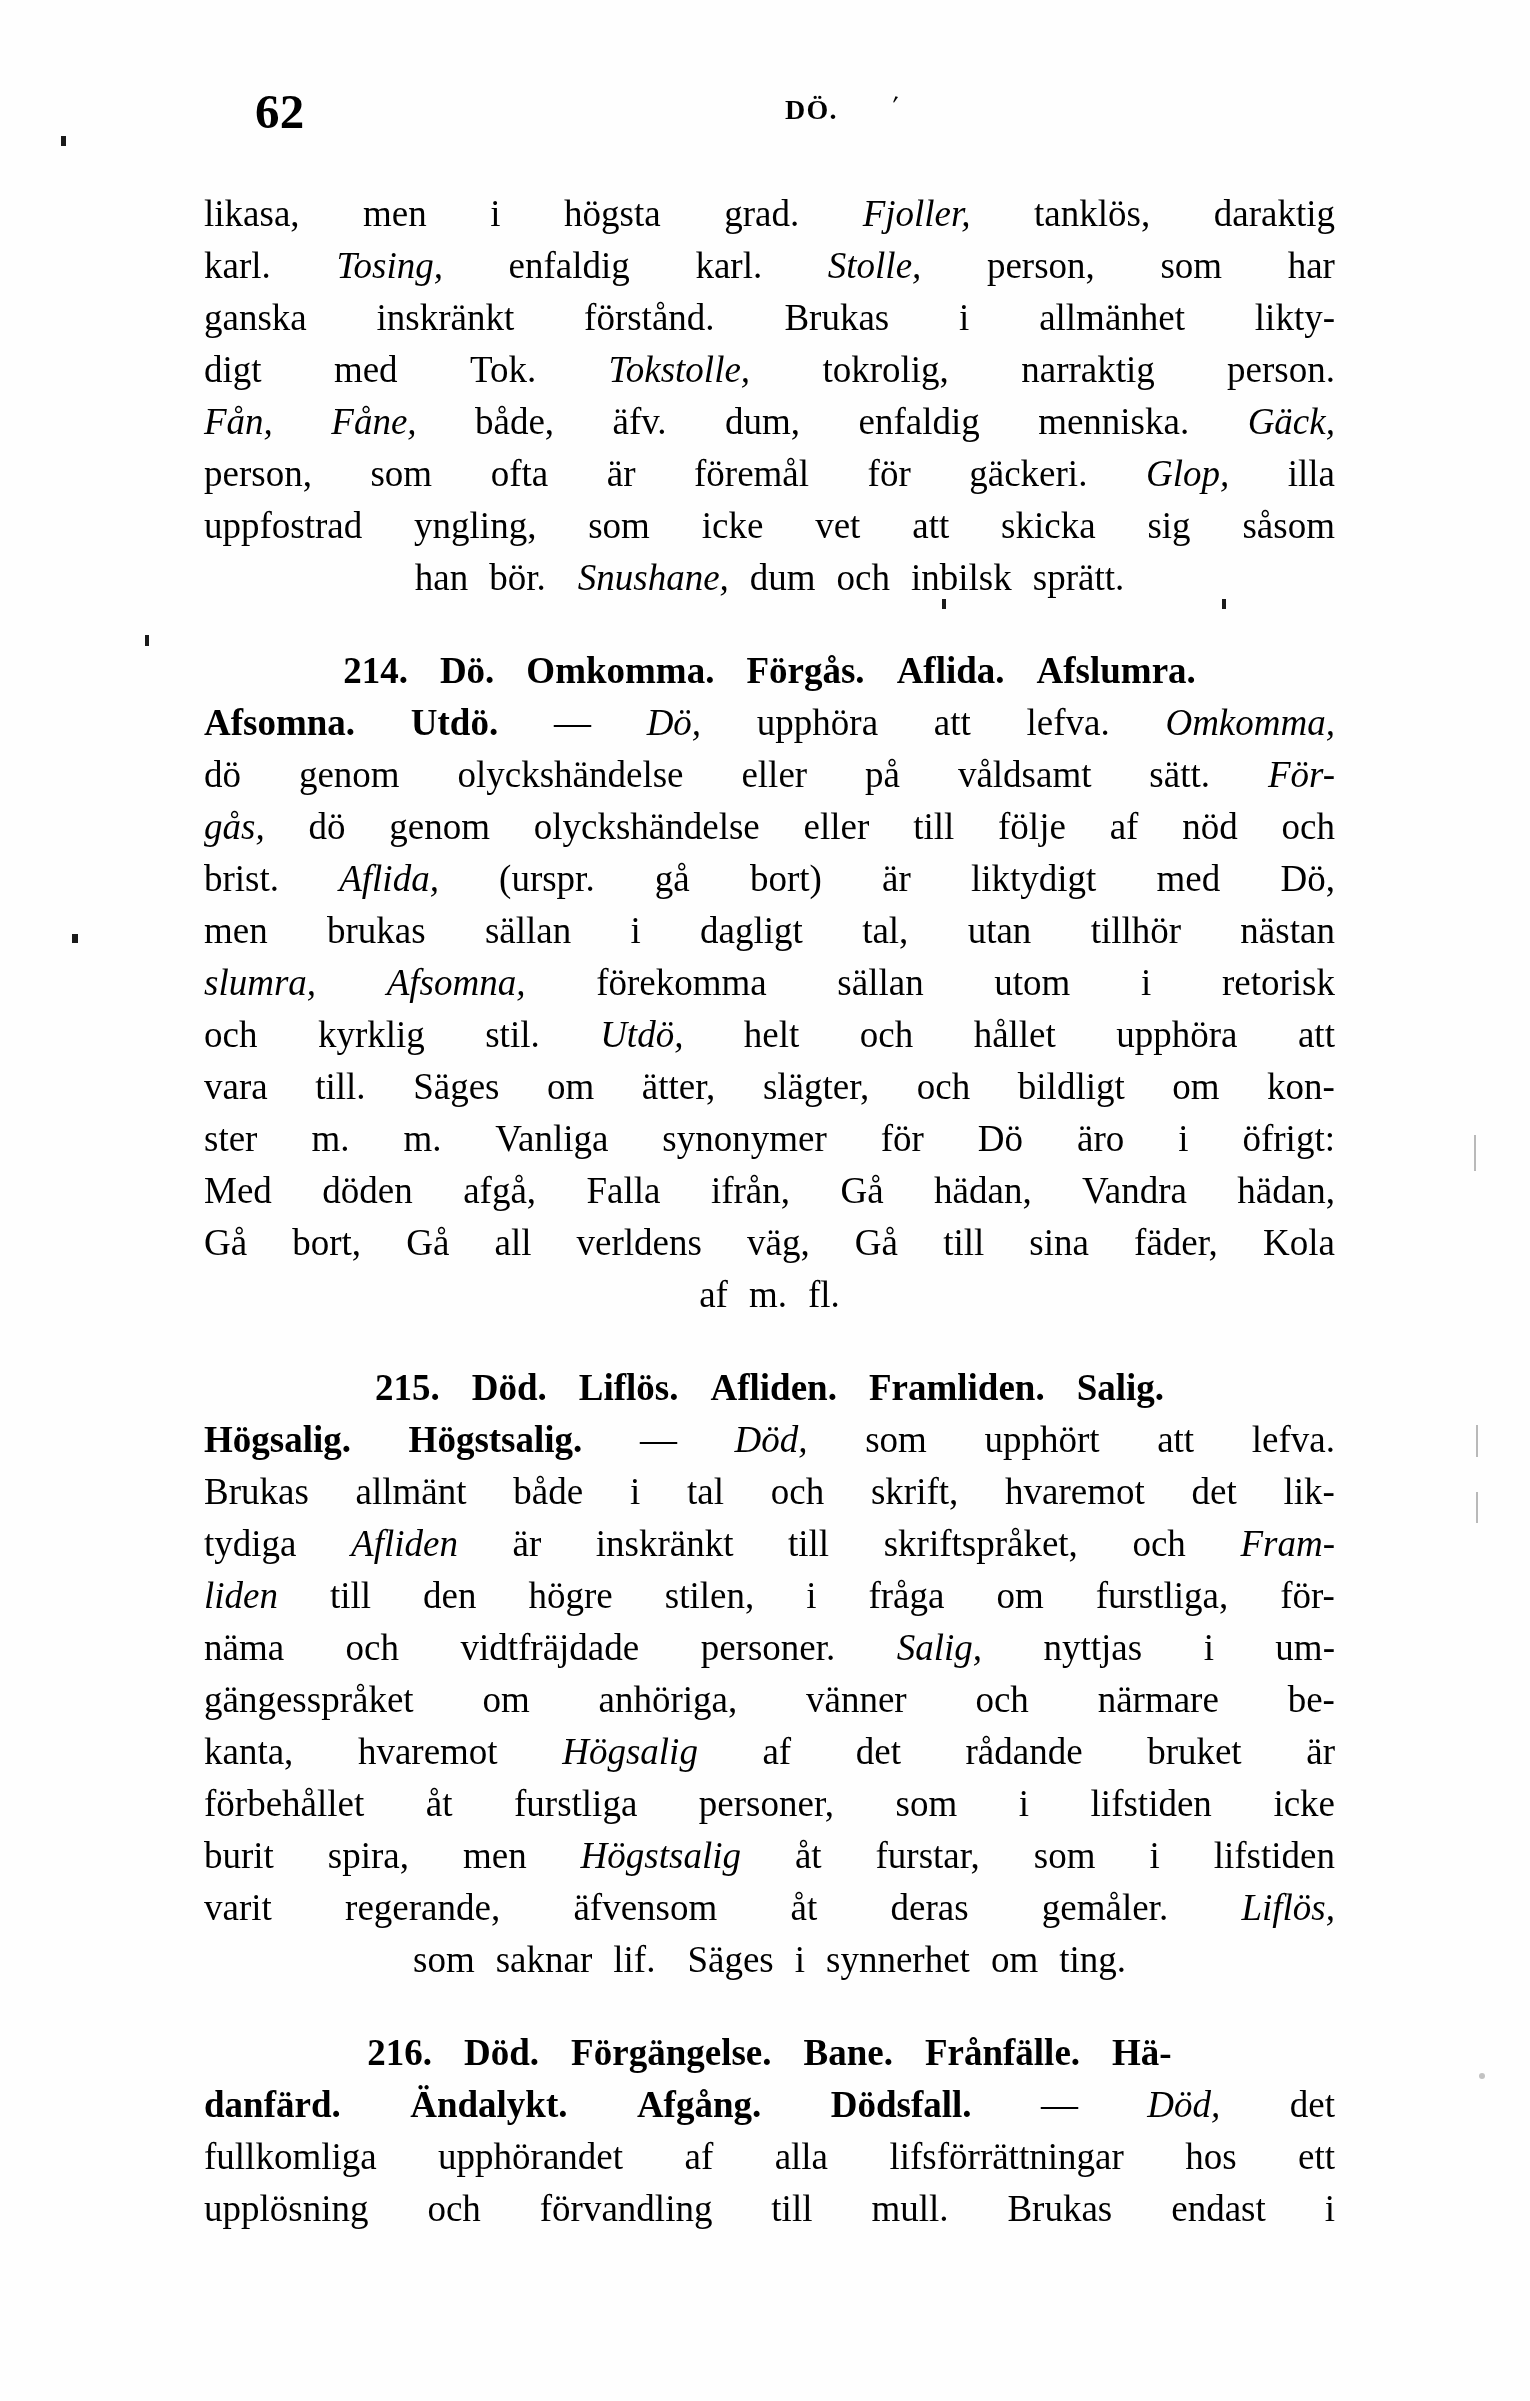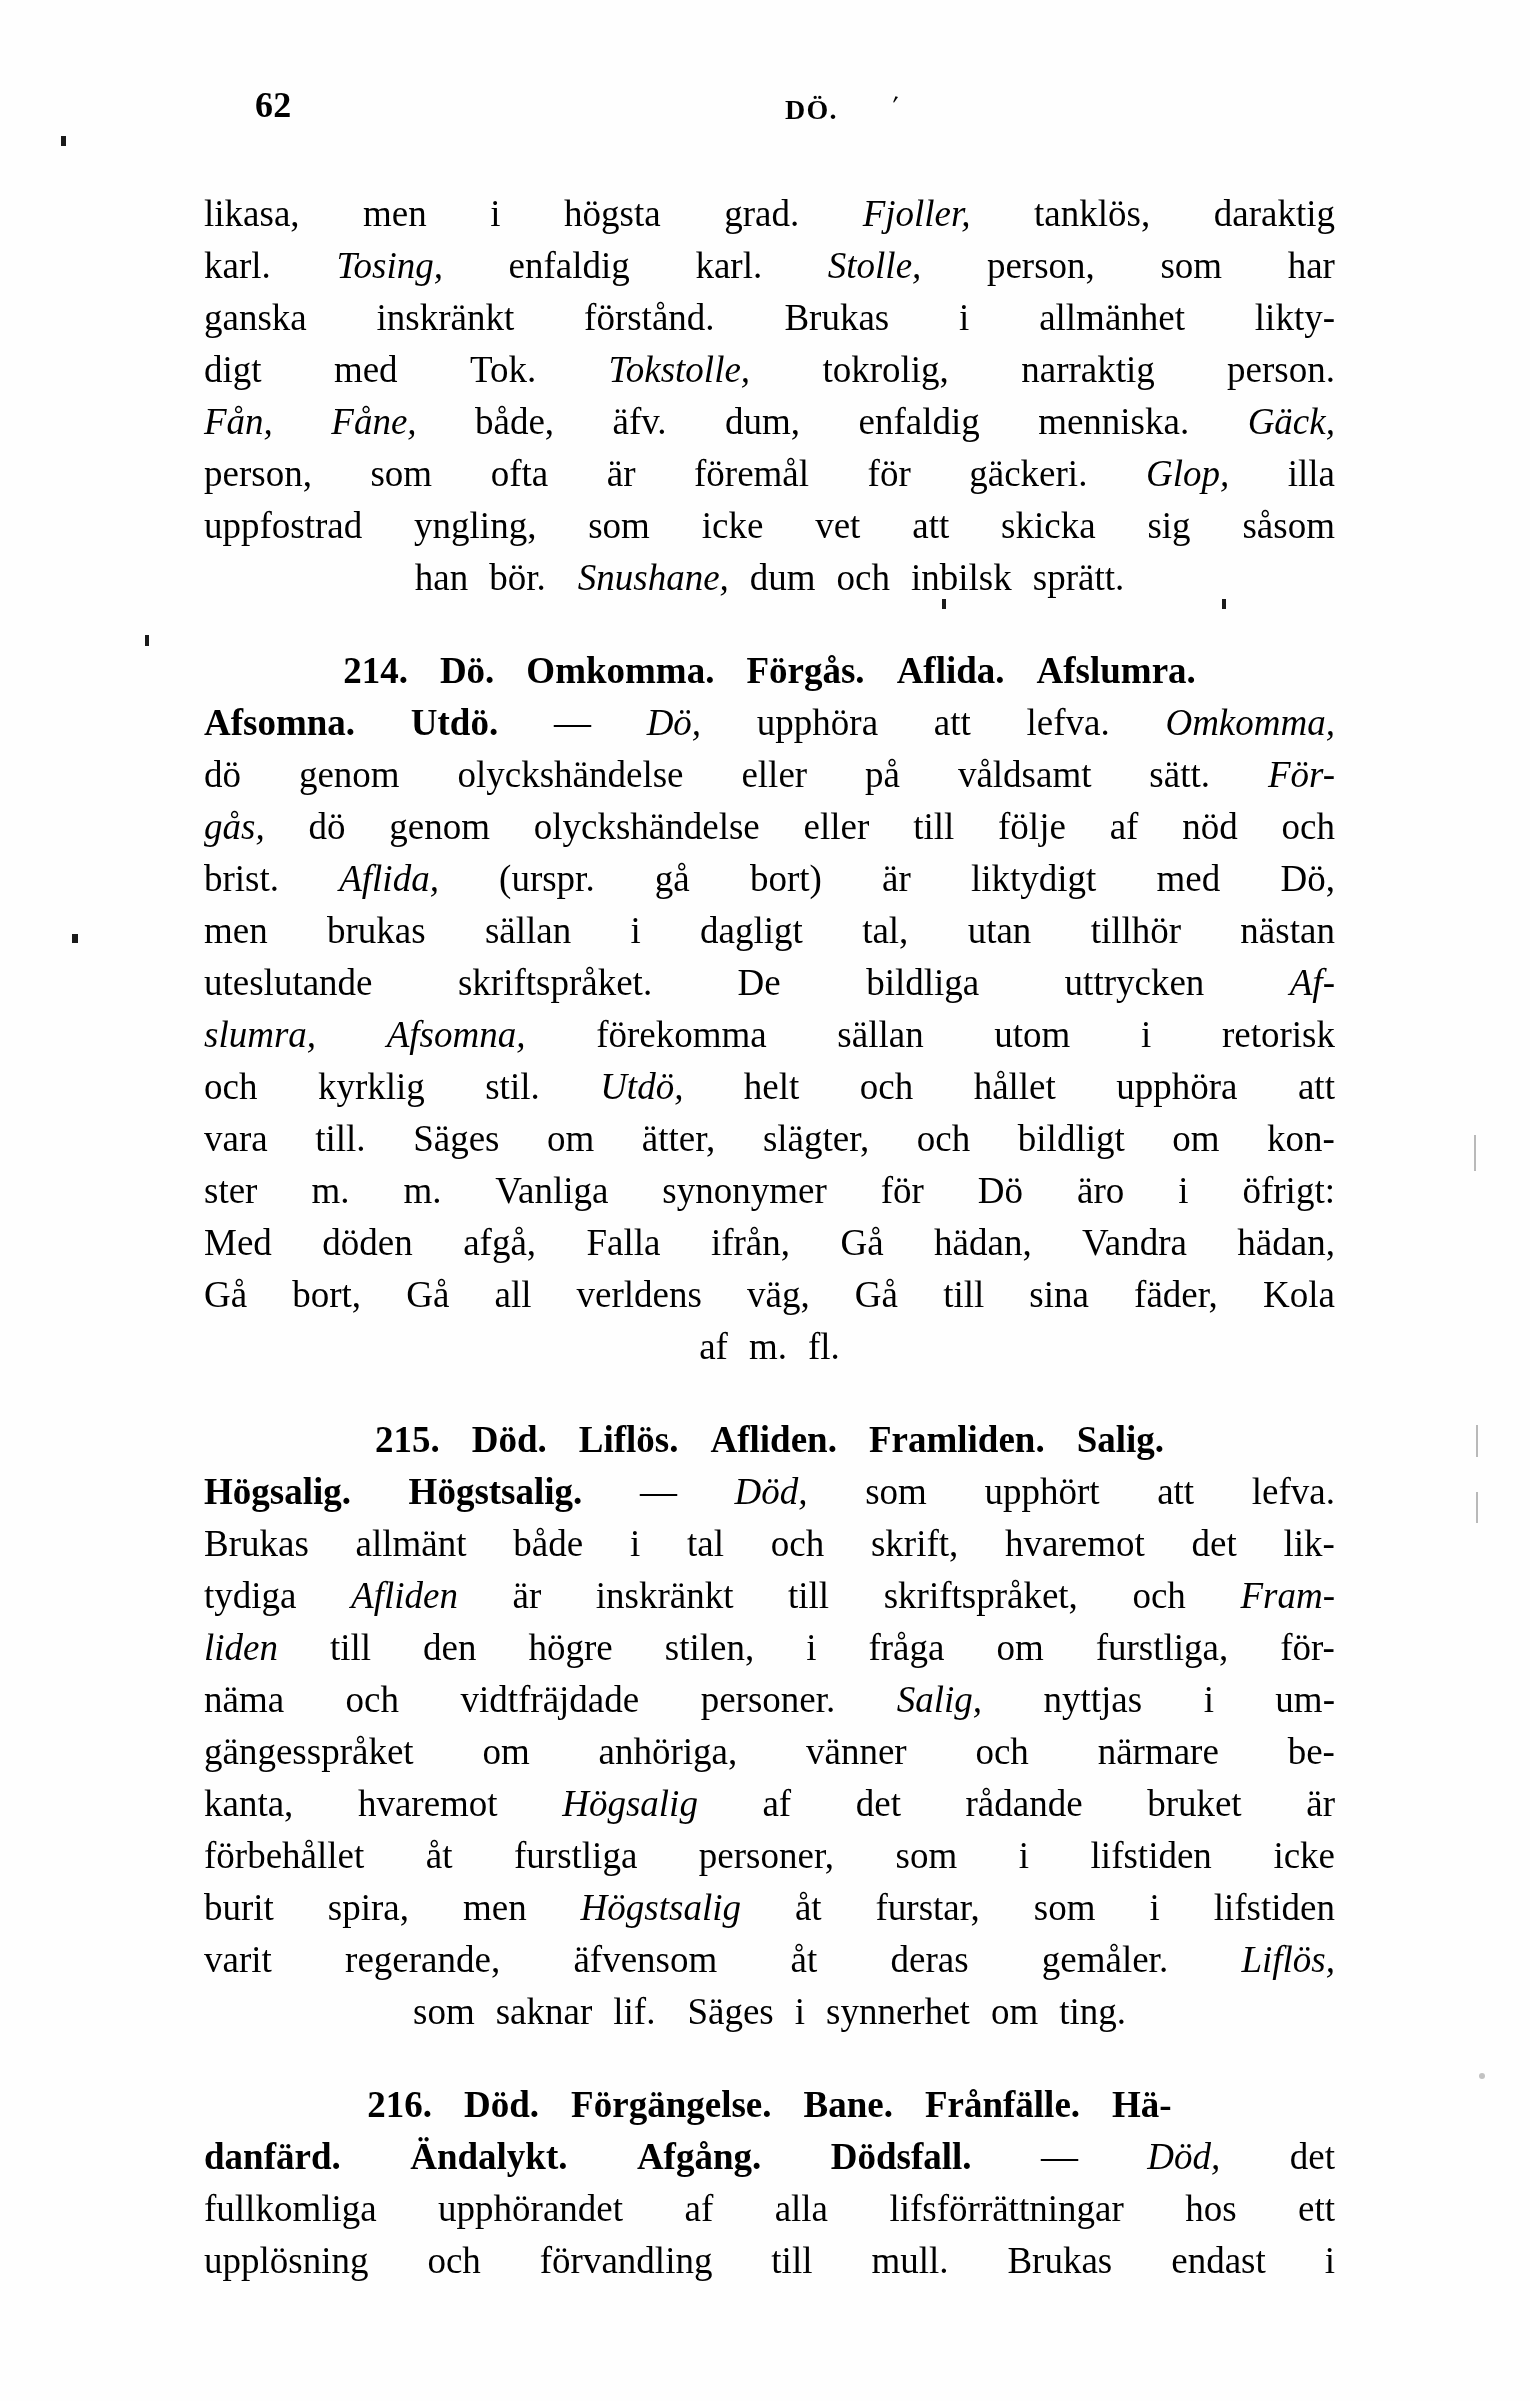--- a/index.html
+++ b/index.html
@@ -28,21 +28,21 @@
     position: absolute;
     top: 87px;
     left: 0;
     width: 1531px;
     height: 68px;
   }
   .folio {
     position: absolute;
     left: 255px;
     top: 0;
-    font-size: 36px;
+    font-size: 49px;
     font-weight: bold;
     letter-spacing: 0.3px;
     line-height: 1;
   }
   .runhead {
     position: absolute;
     left: 785px;
     top: 8.6px;
     font-size: 28px;
     font-weight: bold;
@@ -129,21 +129,20 @@
       <div class="line just"><span class="w it">Fån,</span><span class="w it">Fåne,</span><span class="w ">både,</span><span class="w ">äfv.</span><span class="w ">dum,</span><span class="w ">enfaldig</span><span class="w ">menniska.</span><span class="w it">Gäck,</span></div>
       <div class="line just"><span class="w ">person,</span><span class="w ">som</span><span class="w ">ofta</span><span class="w ">är</span><span class="w ">föremål</span><span class="w ">för</span><span class="w ">gäckeri.</span><span class="w it">Glop,</span><span class="w ">illa</span></div>
       <div class="line just"><span class="w ">uppfostrad</span><span class="w ">yngling,</span><span class="w ">som</span><span class="w ">icke</span><span class="w ">vet</span><span class="w ">att</span><span class="w ">skicka</span><span class="w ">sig</span><span class="w ">såsom</span></div>
       <div class="line left"><span class="w ">han</span><span class="sp g-m">&nbsp;</span><span class="w ">bör.</span><span class="sp g-l">&nbsp;</span><span class="w it">Snushane,</span><span class="sp g-m">&nbsp;</span><span class="w ">dum</span><span class="sp g-m">&nbsp;</span><span class="w ">och</span><span class="sp g-m">&nbsp;</span><span class="w ">inbilsk</span><span class="sp g-m">&nbsp;</span><span class="w ">sprätt.</span></div>
       <div class="line center"><span class="w bd">214.</span><span class="sp g-l">&nbsp;</span><span class="w bd">Dö.</span><span class="sp g-l">&nbsp;</span><span class="w bd">Omkomma.</span><span class="sp g-l">&nbsp;</span><span class="w bd">Förgås.</span><span class="sp g-l">&nbsp;</span><span class="w bd">Aflida.</span><span class="sp g-l">&nbsp;</span><span class="w bd">Afslumra.</span></div>
       <div class="line just"><span class="w bd">Afsomna.</span><span class="w bd">Utdö.</span><span class="w ">—</span><span class="w it">Dö,</span><span class="w ">upphöra</span><span class="w ">att</span><span class="w ">lefva.</span><span class="w it">Omkomma,</span></div>
       <div class="line just"><span class="w ">dö</span><span class="w ">genom</span><span class="w ">olyckshändelse</span><span class="w ">eller</span><span class="w ">på</span><span class="w ">våldsamt</span><span class="w ">sätt.</span><span class="w it">För-</span></div>
       <div class="line just"><span class="w it">gås,</span><span class="w ">dö</span><span class="w ">genom</span><span class="w ">olyckshändelse</span><span class="w ">eller</span><span class="w ">till</span><span class="w ">följe</span><span class="w ">af</span><span class="w ">nöd</span><span class="w ">och</span></div>
       <div class="line just"><span class="w ">brist.</span><span class="w it">Aflida,</span><span class="w ">(urspr.</span><span class="w ">gå</span><span class="w ">bort)</span><span class="w ">är</span><span class="w ">liktydigt</span><span class="w ">med</span><span class="w ">Dö,</span></div>
       <div class="line just"><span class="w ">men</span><span class="w ">brukas</span><span class="w ">sällan</span><span class="w ">i</span><span class="w ">dagligt</span><span class="w ">tal,</span><span class="w ">utan</span><span class="w ">tillhör</span><span class="w ">nästan</span></div>
-      <div class="line just"><span class="w ">uteslutande</span><span class="w ">skriftspråket.</span><span class="w ">De</span><span class="w ">bildliga</span><span class="w ">uttrycken</span><span class="w it">Af-</span></div>
       <div class="line just"><span class="w it">slumra,</span><span class="w it">Afsomna,</span><span class="w ">förekomma</span><span class="w ">sällan</span><span class="w ">utom</span><span class="w ">i</span><span class="w ">retorisk</span></div>
       <div class="line just"><span class="w ">och</span><span class="w ">kyrklig</span><span class="w ">stil.</span><span class="w it">Utdö,</span><span class="w ">helt</span><span class="w ">och</span><span class="w ">hållet</span><span class="w ">upphöra</span><span class="w ">att</span></div>
       <div class="line just"><span class="w ">vara</span><span class="w ">till.</span><span class="w ">Säges</span><span class="w ">om</span><span class="w ">ätter,</span><span class="w ">slägter,</span><span class="w ">och</span><span class="w ">bildligt</span><span class="w ">om</span><span class="w ">kon-</span></div>
       <div class="line just"><span class="w ">ster</span><span class="w ">m.</span><span class="w ">m.</span><span class="w ">Vanliga</span><span class="w ">synonymer</span><span class="w ">för</span><span class="w ">Dö</span><span class="w ">äro</span><span class="w ">i</span><span class="w ">öfrigt:</span></div>
       <div class="line just"><span class="w ">Med</span><span class="w ">döden</span><span class="w ">afgå,</span><span class="w ">Falla</span><span class="w ">ifrån,</span><span class="w ">Gå</span><span class="w ">hädan,</span><span class="w ">Vandra</span><span class="w ">hädan,</span></div>
       <div class="line just"><span class="w ">Gå</span><span class="w ">bort,</span><span class="w ">Gå</span><span class="w ">all</span><span class="w ">verldens</span><span class="w ">väg,</span><span class="w ">Gå</span><span class="w ">till</span><span class="w ">sina</span><span class="w ">fäder,</span><span class="w ">Kola</span></div>
       <div class="line left"><span class="w ">af</span><span class="sp g-m">&nbsp;</span><span class="w ">m.</span><span class="sp g-m">&nbsp;</span><span class="w ">fl.</span></div>
       <div class="line center"><span class="w bd">215.</span><span class="sp g-l">&nbsp;</span><span class="w bd">Död.</span><span class="sp g-l">&nbsp;</span><span class="w bd">Liflös.</span><span class="sp g-l">&nbsp;</span><span class="w bd">Afliden.</span><span class="sp g-l">&nbsp;</span><span class="w bd">Framliden.</span><span class="sp g-l">&nbsp;</span><span class="w bd">Salig.</span></div>
       <div class="line just"><span class="w bd">Högsalig.</span><span class="w bd">Högstsalig.</span><span class="w ">—</span><span class="w it">Död,</span><span class="w ">som</span><span class="w ">upphört</span><span class="w ">att</span><span class="w ">lefva.</span></div>
       <div class="line just"><span class="w ">Brukas</span><span class="w ">allmänt</span><span class="w ">både</span><span class="w ">i</span><span class="w ">tal</span><span class="w ">och</span><span class="w ">skrift,</span><span class="w ">hvaremot</span><span class="w ">det</span><span class="w ">lik-</span></div>

